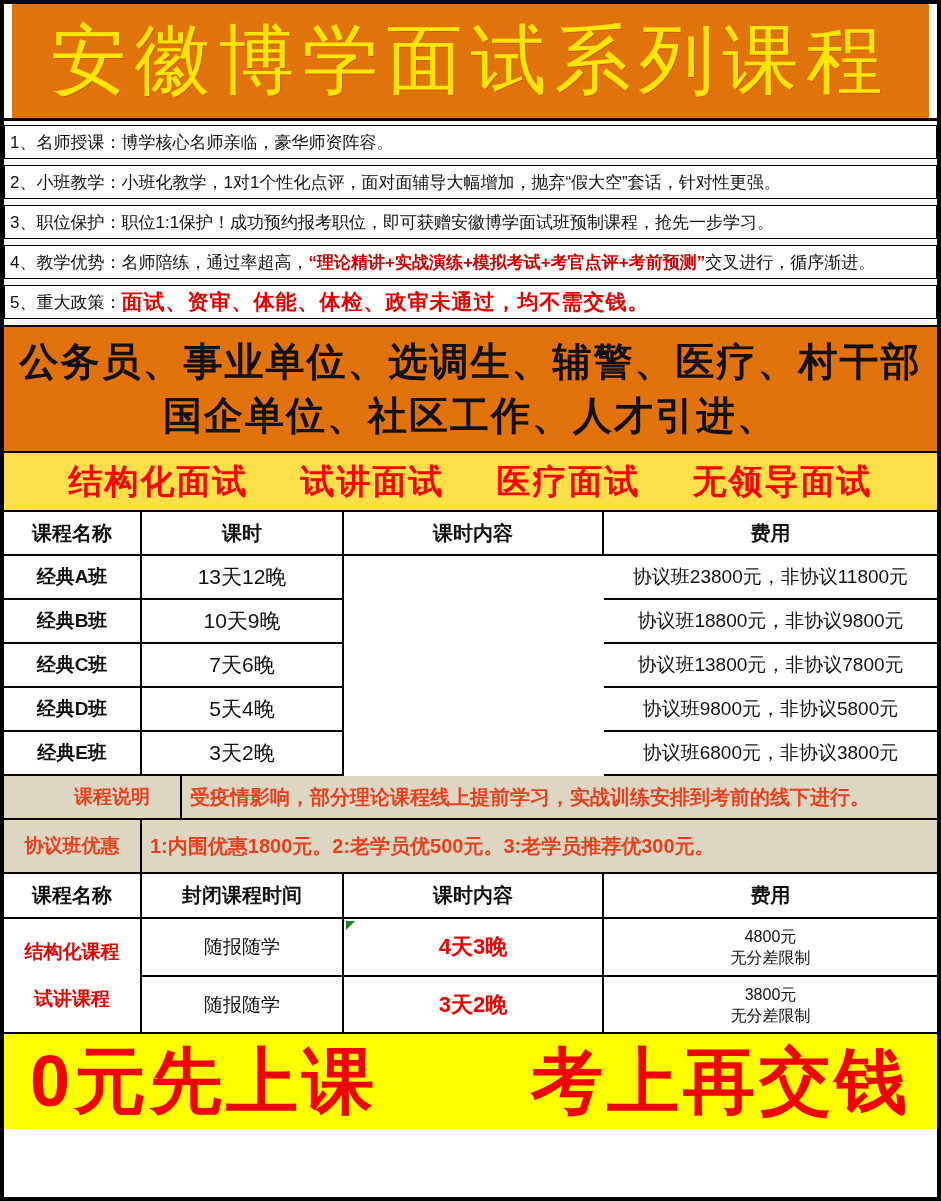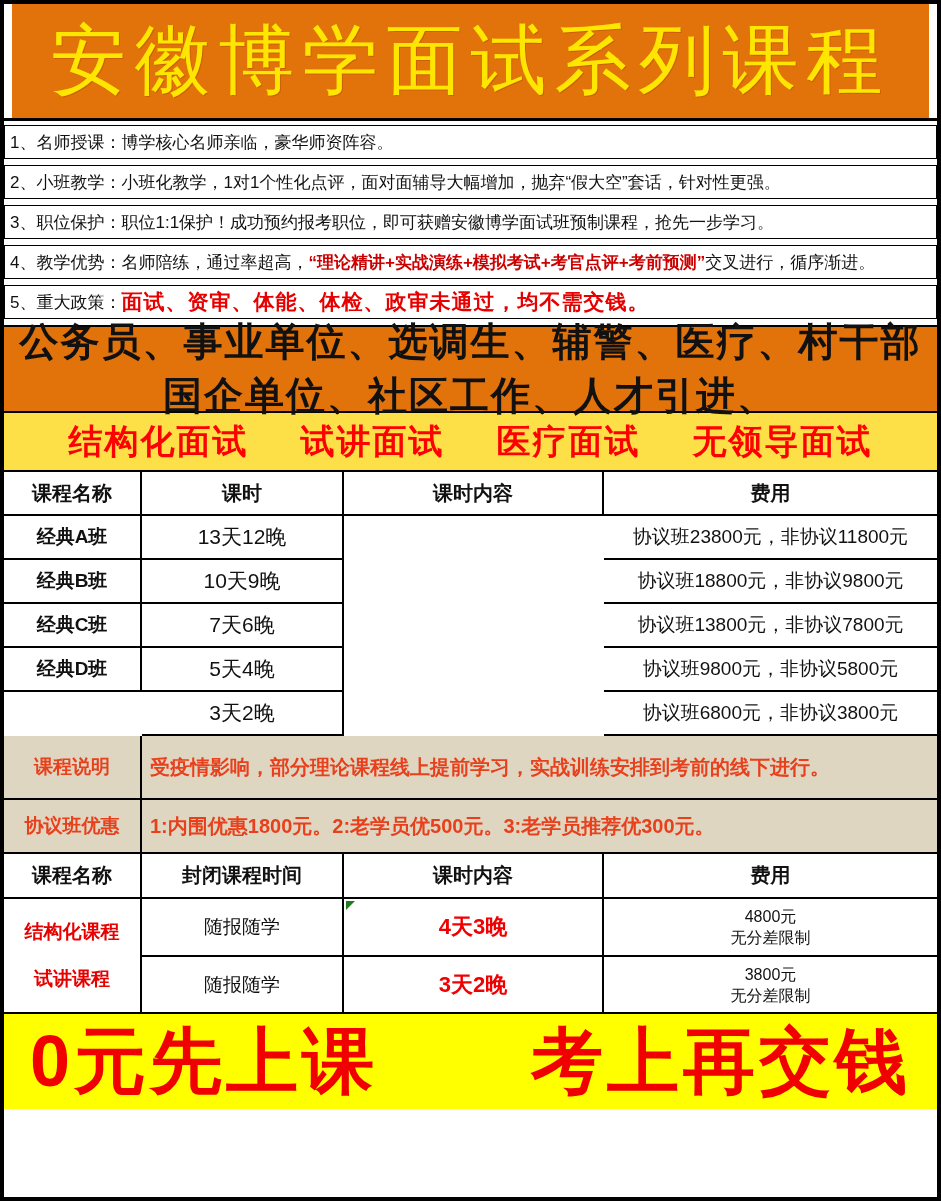--- a/index.html
+++ b/index.html
@@ -23,21 +23,21 @@
   .notes { padding:4px 0 0 0; }
   .note-row {
     height:34px; margin:0 0 6px 0; border:1px solid #000; background:#fff;
     display:flex; align-items:center; padding-left:5px;
     font-size:17px; color:#111; white-space:nowrap;
   }
   .note-row .hl { color:#CC0000; font-weight:bold; }
   .note-row .hl-big { color:#E60000; font-weight:bold; font-size:21px; letter-spacing:1px; }
   
   .jobs-banner {
-    height:88px; background:#E2730B; border-top:2px solid #000; border-bottom:2px solid #000;
+    height:128px; background:#E2730B; border-top:2px solid #000; border-bottom:2px solid #000;
     display:flex; flex-direction:column; align-items:center; justify-content:center;
   }
   .jobs-banner div {
     color:#111; font-size:39px; font-weight:bold; letter-spacing:2px; line-height:54px;
     white-space:nowrap;
   }
   
   .types-bar {
     height:59px; background:#fde047; border-bottom:2px solid #000;
     display:flex; align-items:center; justify-content:center; gap:52px;
@@ -70,21 +70,21 @@
     border-bottom:2px solid #000;
   }
   .info-row .label {
     border-right:2px solid #000; display:flex; align-items:center; justify-content:center;
     color:#E8401C; font-weight:bold; font-size:19px;
   }
   .info-row .content {
     display:flex; align-items:center; padding-left:8px;
     color:#E8401C; font-weight:bold; font-size:20px; white-space:nowrap;
   }
-  .h60 { height:64px; } .h54 { height:54px; }
+  .h60 { height:44px;padding-left:40px; } .h54 { height:54px; }
   
   .one-banner {
     height:64px; background:#E2730B; border-bottom:2px solid #000;
     display:flex; align-items:center; justify-content:center;
     color:#111; font-size:36px; font-weight:bold; letter-spacing:3px;
   }
   .tbl2 {
     position:relative;
     display:grid;
     grid-template-columns:138px 202px 260px 1fr;
@@ -172,20 +172,21 @@
     <div class="cell cfee last" style="grid-row:3;grid-column:4;">协议班18800元，非协议9800元</div>
 
     <div class="cell cname" style="grid-row:4;grid-column:1;">经典C班</div>
     <div class="cell chours" style="grid-row:4;grid-column:2;">7天6晚</div>
     <div class="cell cfee last" style="grid-row:4;grid-column:4;">协议班13800元，非协议7800元</div>
 
     <div class="cell cname" style="grid-row:5;grid-column:1;">经典D班</div>
     <div class="cell chours" style="grid-row:5;grid-column:2;">5天4晚</div>
     <div class="cell cfee last" style="grid-row:5;grid-column:4;">协议班9800元，非协议5800元</div>
 
+    <div class="cell cname" style="grid-row:6;grid-column:1;">经典E班</div>
     <div class="cell chours" style="grid-row:6;grid-column:2;">3天2晚</div>
     <div class="cell cfee last" style="grid-row:6;grid-column:4;">协议班6800元，非协议3800元</div>
   </div>
 
   <div class="info-row h60">
     <div class="label">课程说明</div>
     <div class="content">受疫情影响，部分理论课程线上提前学习，实战训练安排到考前的线下进行。</div>
   </div>
   <div class="info-row h54">
     <div class="label">协议班优惠</div>

